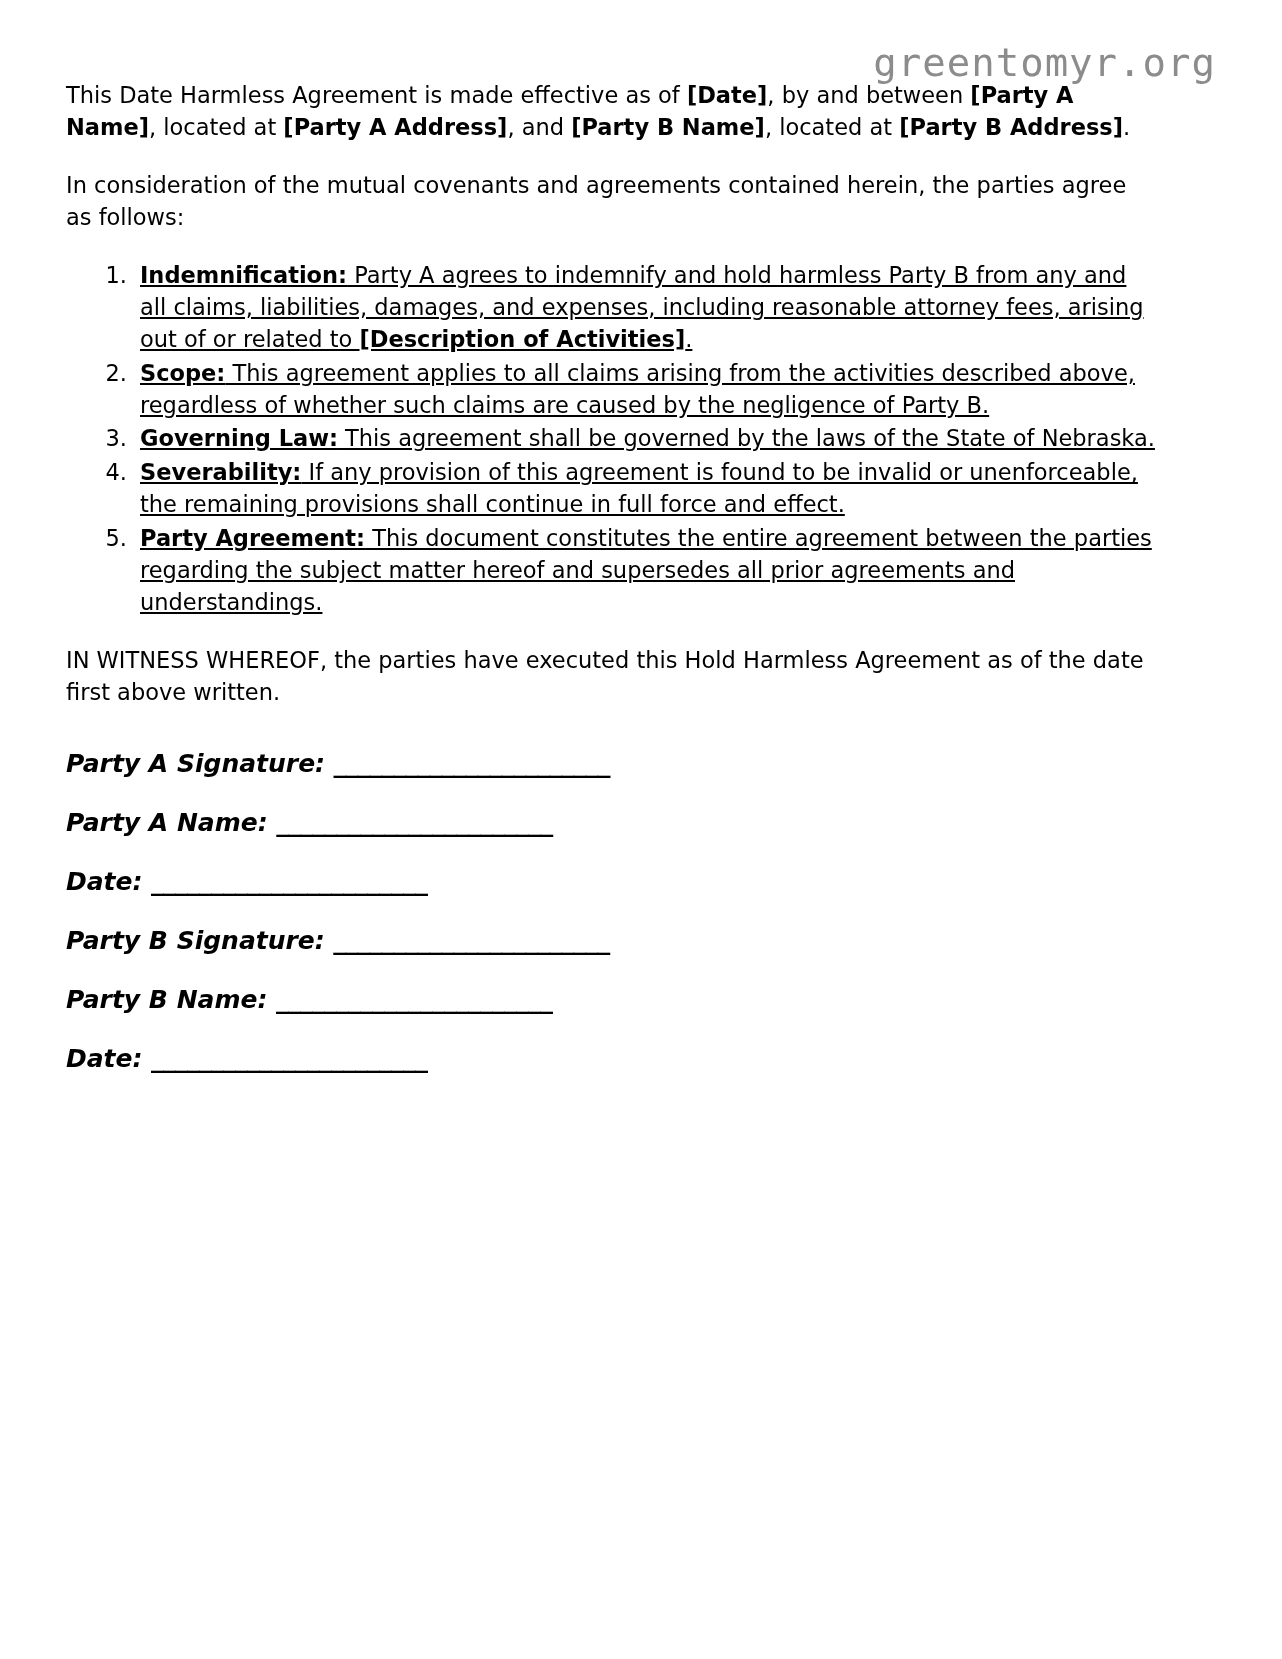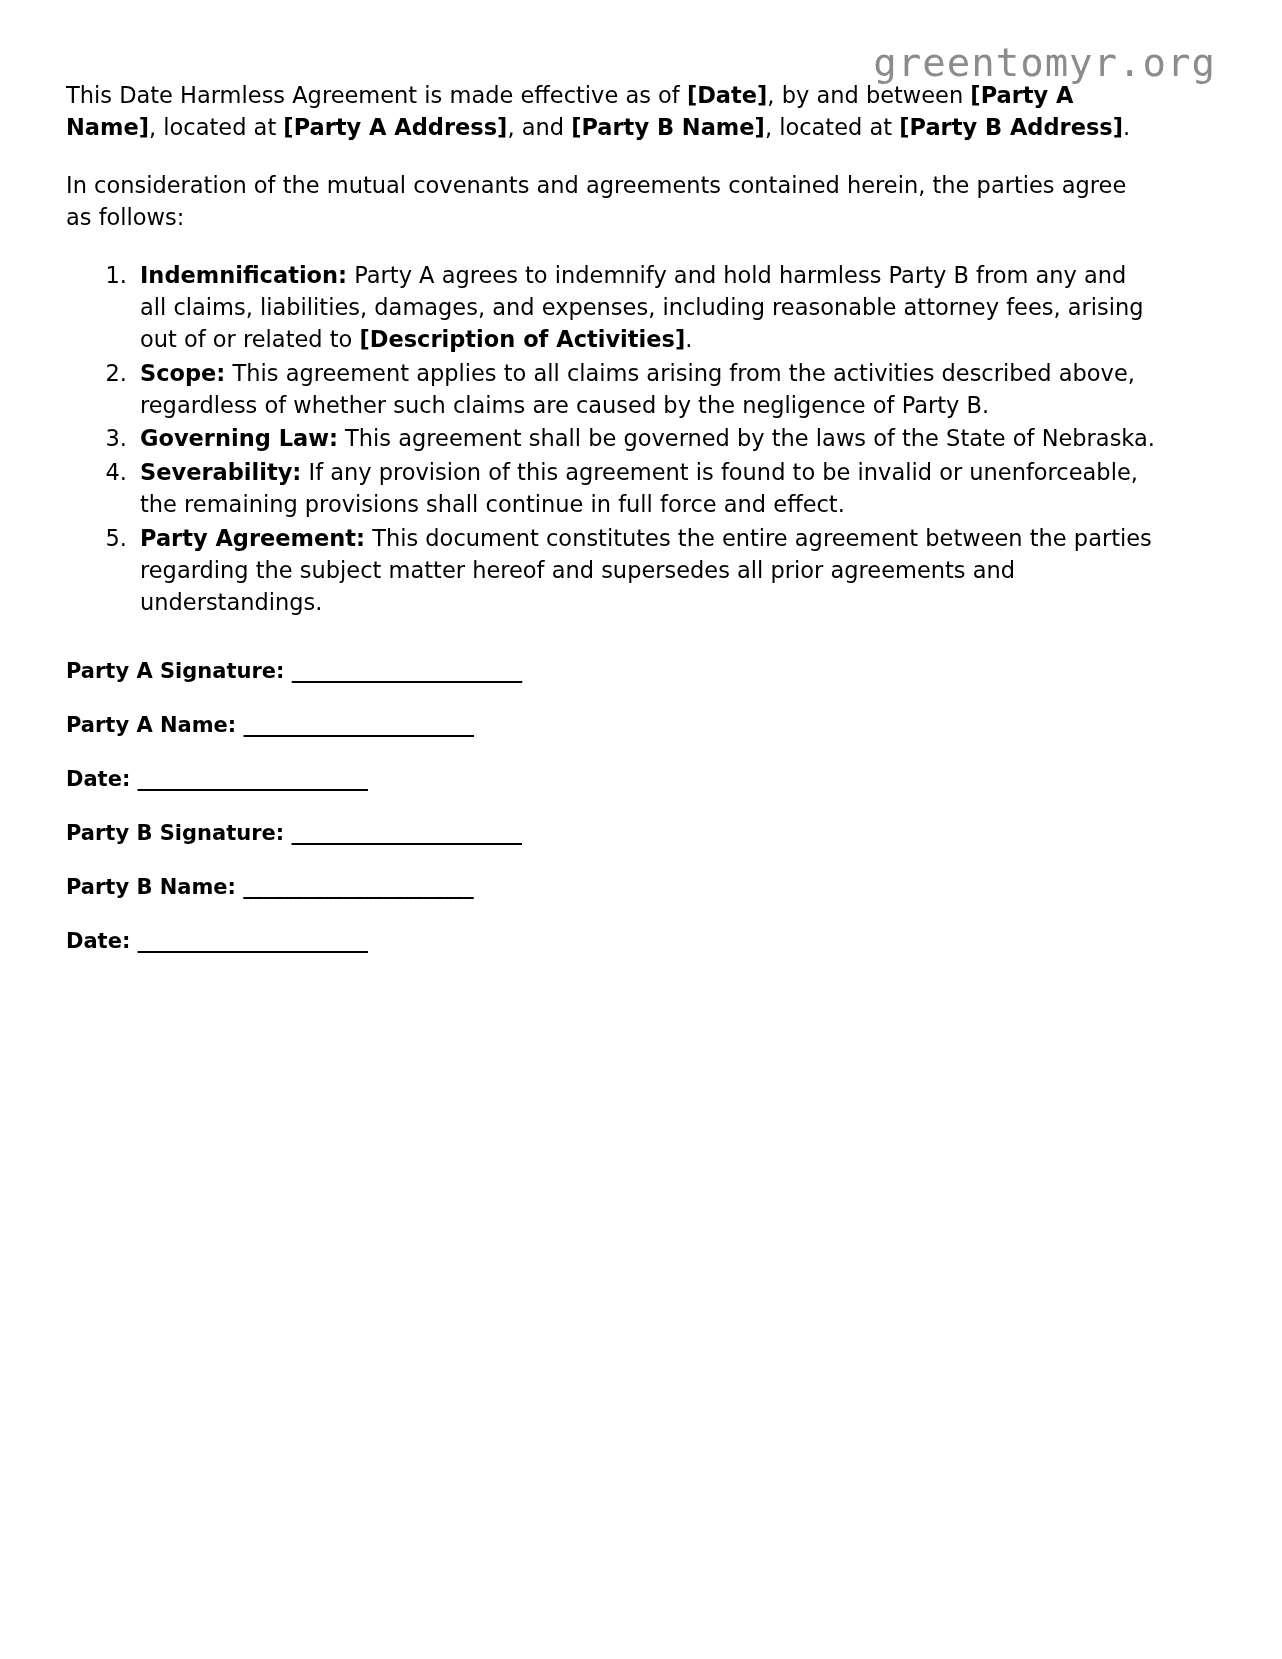--- a/index.html
+++ b/index.html
@@ -49,32 +49,34 @@
     font-size: 22.5px;
     line-height: 1.42;
     margin: 0 0 26px 0;
   }
   p.para b { font-weight: bold; }
   ol.clauses {
     margin: 4px 0 26px 0;
     padding-left: 68px;
     font-size: 22.5px;
     line-height: 1.42;
+    text-decoration: underline;
   }
   ol.clauses li {
     margin: 0 0 2px 0;
     padding-left: 6px;
   }
   ol.clauses li b { font-weight: bold; }
   .sig-block { margin-top: 40px; }
   .sig-line {
-    font-size: 21px;
+    font-size: 25px;
     font-weight: bold;
     margin: 0 0 30px 0;
     white-space: nowrap;
+    font-style: italic;
   }
   .sig-line .rule {
     font-weight: bold;
     letter-spacing: -0.5px;
   }
 </style>
 </head>
 <body>
 
 <div class="page">
@@ -89,20 +91,21 @@
     <p class="para">In consideration of the mutual covenants and agreements contained herein, the parties agree as follows:</p>
 
     <ol class="clauses">
         <li><b>Indemnification:</b><span> Party A agrees to indemnify and hold harmless Party B from any and all claims, liabilities, damages, and expenses, including reasonable attorney fees, arising out of or related to </span><b>[Description of Activities]</b><span>.</span></li>
         <li><b>Scope:</b><span> This agreement applies to all claims arising from the activities described above, regardless of whether such claims are caused by the negligence of Party B.</span></li>
         <li><b>Governing Law:</b><span> This agreement shall be governed by the laws of the State of Nebraska.</span></li>
         <li><b>Severability:</b><span> If any provision of this agreement is found to be invalid or unenforceable, the remaining provisions shall continue in full force and effect.</span></li>
         <li><b>Party Agreement:</b><span> This document constitutes the entire agreement between the parties regarding the subject matter hereof and supersedes all prior agreements and understandings.</span></li>
       </ol>
 
+    <p class="para">IN WITNESS WHEREOF, the parties have executed this Hold Harmless Agreement as of the date first above written.</p>
 
     <div class="sig-block">
         <div class="sig-line"><span>Party A Signature: </span><span class="rule">_______________________</span></div>
         <div class="sig-line"><span>Party A Name: </span><span class="rule">_______________________</span></div>
         <div class="sig-line"><span>Date: </span><span class="rule">_______________________</span></div>
         <div class="sig-line"><span>Party B Signature: </span><span class="rule">_______________________</span></div>
         <div class="sig-line"><span>Party B Name: </span><span class="rule">_______________________</span></div>
         <div class="sig-line"><span>Date: </span><span class="rule">_______________________</span></div>
       </div>
 

